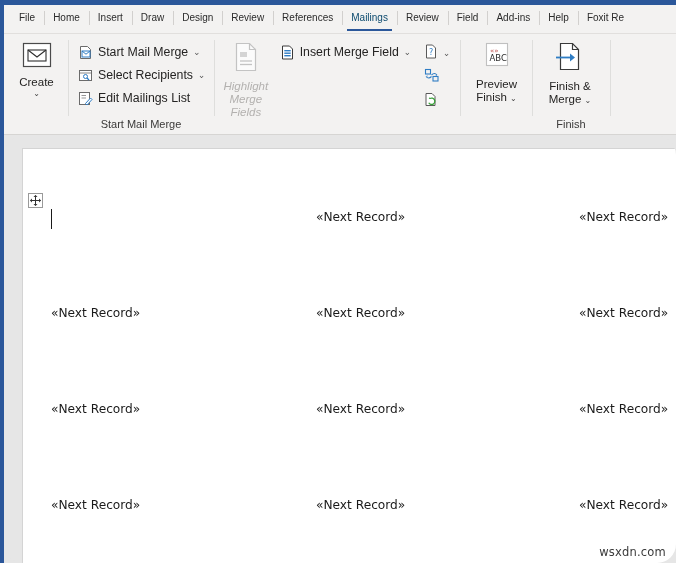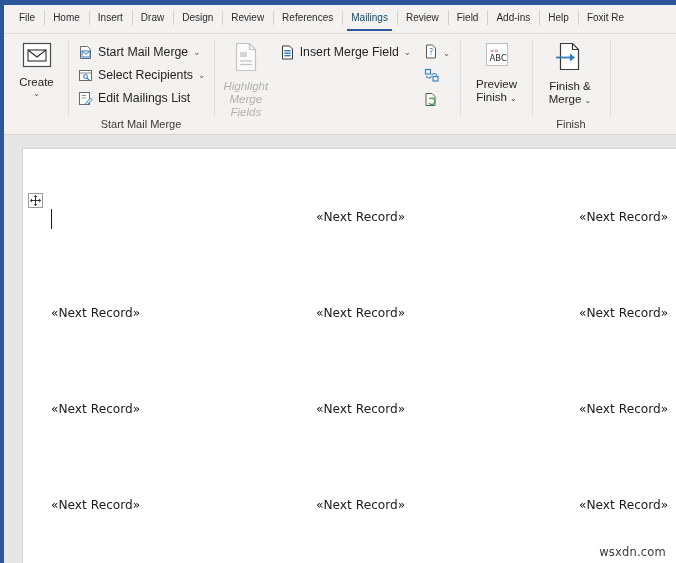--- a/index.html
+++ b/index.html
@@ -122,20 +122,21 @@
   .iconbtn { display: flex; align-items: center; height: 22px; padding: 0 2px; cursor: default; }
   .iconbtn .caret { font-size: 8.5px; color: #555; margin-left: 4px; }
 
   
   .doc-area {
     position: absolute;
     left: 0; top: 131px;
     width: 672px; height: 427px;
     background: #e6e6e6;
     overflow: hidden;
+    border-radius: 19px;
   }
   .page {
     position: absolute;
     left: 18px; top: 12px;
     width: 680px; height: 420px;
     background: #ffffff;
     border: 1px solid #d4d4d4;
     border-right: none;
   }
   .move-handle {

